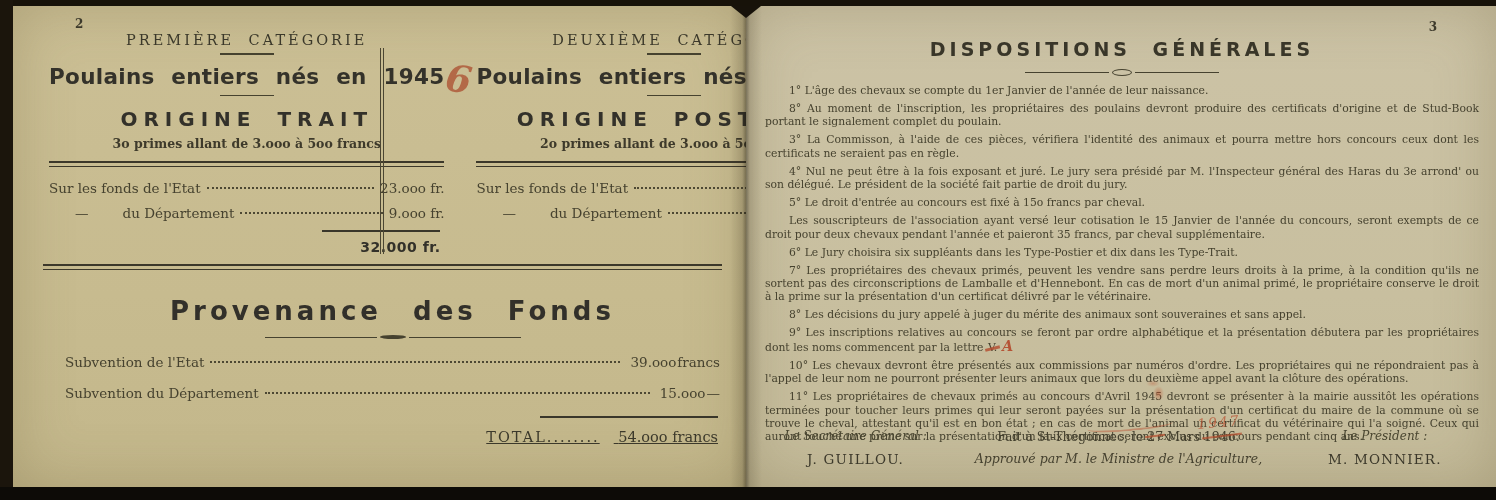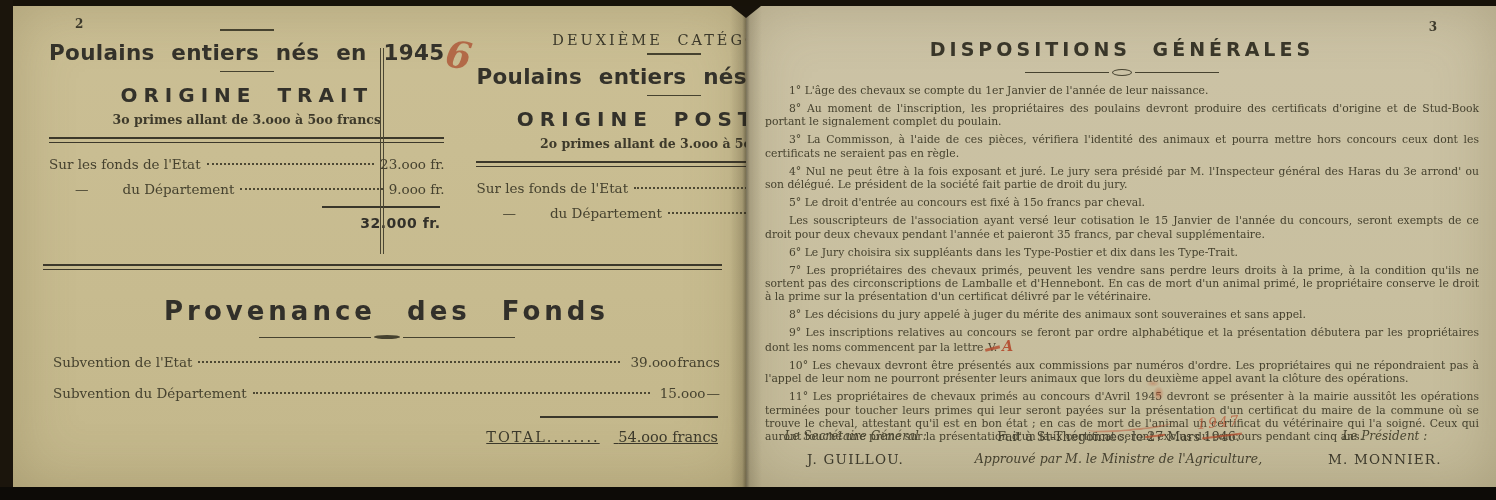--- a/index.html
+++ b/index.html
@@ -44,21 +44,21 @@
   .funds{margin-top:13px;text-align:left;font-size:13.5px;color:#46422f;}
   .frow{display:flex;align-items:baseline;margin-bottom:9px;}
   .fval{white-space:nowrap;}
   .fdash{margin-left:26px;margin-right:34px;}
   .trule{width:118px;border-top:2px solid #39362a;margin:1px 4px 7px auto;}
   .ctotal{text-align:right;padding-right:4px;font-family:"DejaVu Sans",sans-serif;font-weight:bold;
     font-size:14px;color:#33312a;letter-spacing:.5px;}
   .full-rule{position:absolute;left:30px;right:24px;top:258px;height:3px;
     border-top:2px solid #3c382a;border-bottom:1px solid #3c382a;}
   
-  .prov{position:absolute;left:40px;right:26px;top:290px;}
+  .prov{position:absolute;left:52px;right:26px;top:290px;}
   .prov-title{text-align:center;font-family:"DejaVu Sans",sans-serif;font-weight:bold;font-size:26px;
     letter-spacing:4px;word-spacing:18px;color:#32302a;}
   .orn{display:flex;align-items:center;justify-content:center;margin:9px auto 4px;}
   .orn-line{width:112px;height:1px;background:#46422f;}
   .orn-lens{width:26px;height:4px;background:#46422f;border-radius:50%;margin:0 3px;}
   .prov-rows{margin-top:15px;font-size:13.5px;color:#46422f;}
   .prow{display:flex;align-items:baseline;margin-bottom:15px;}
   .pval{display:flex;align-items:center;white-space:nowrap;}
   .pamt{width:50px;text-align:right;}
   .punit{margin-left:1px;}
@@ -106,20 +106,21 @@
   <div class="edge-top"></div>
   <div class="edge-left"></div>
 
   <div class="page page-left">
     <div class="pagenum" style="left:62px;top:11px;">2</div>
 
     <div class="cats">
       <div class="vrule"></div>
 
       <div class="cat">
+        <div class="cat-title">PREMIÈRE CATÉGORIE</div>
         <div class="mini-rule"></div>
         <div class="foals-wrap">
           <div class="foals">Poulains entiers nés en 1945</div>
           <span class="hand6">6</span>
         </div>
         <div class="mini-rule after-foals"></div>
         <div class="origin">ORIGINE TRAIT</div>
         <div class="primes">3o primes allant de 3.ooo à 5oo francs</div>
         <div class="dblrule"></div>
         <div class="funds">

